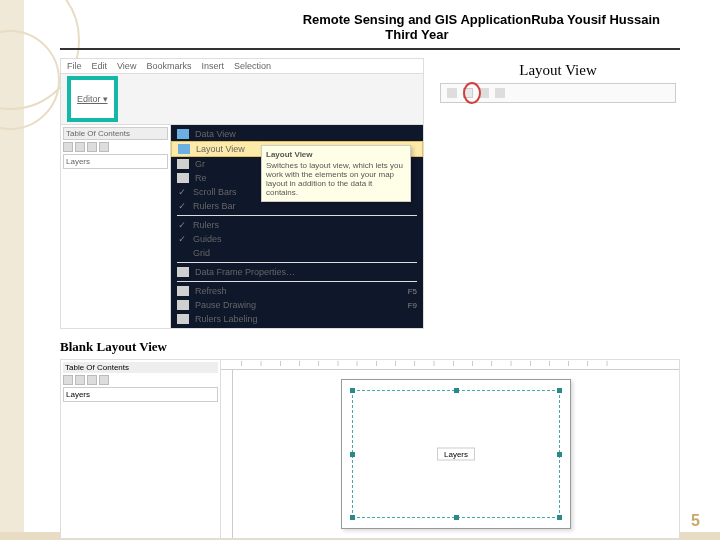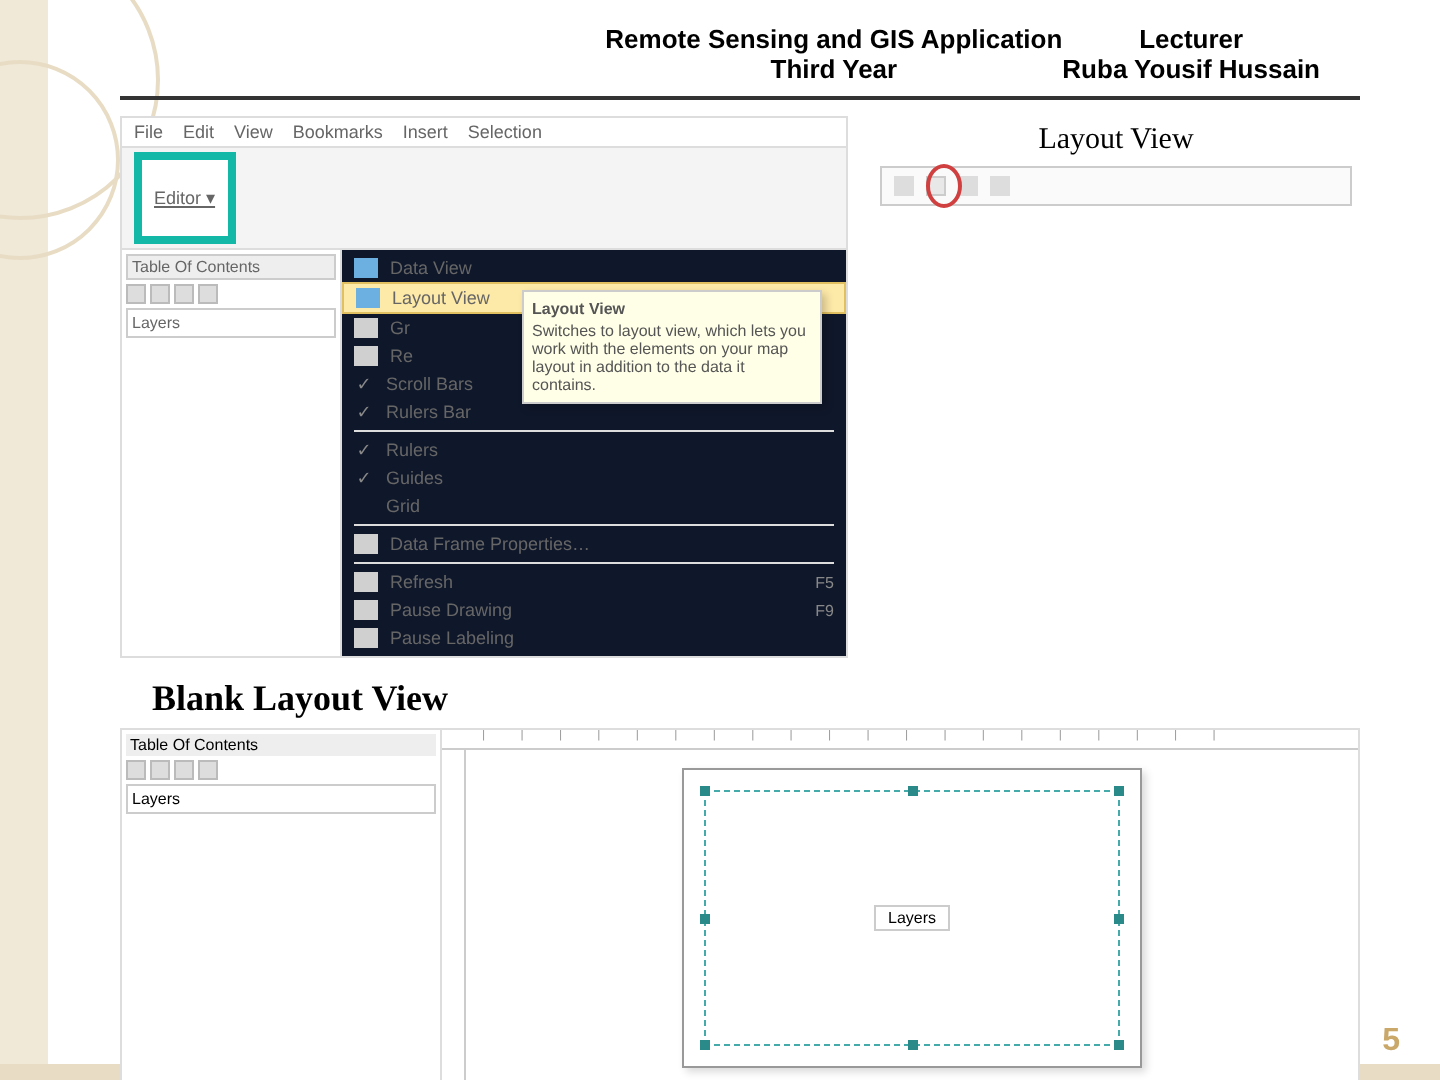--- a/index.html
+++ b/index.html
@@ -158,22 +158,22 @@
     width: 18px;
     height: 22px;
     border: 2px solid #d04040;
     border-radius: 50%;
   }
   .lv-strip .sq { width: 10px; height: 10px; background: #ddd; }
   .lv-strip .sq2 { width: 10px; height: 10px; background: #e8e8e8; border:1px solid #ccc; }
   .section-title {
     font-family: 'Times New Roman', serif;
     font-weight: bold;
-    font-size: 18px;
-    margin: 10px 0 4px 16px;
+    font-size: 13px;
+    margin: 10px 0 4px 0;
   }
   .blank-panel {
     display: flex;
     border: 1px solid #ddd;
     background: #f8f8f8;
     height: 180px;
     font-size: 8px;
   }
   .bp-toc {
     width: 160px;
@@ -254,21 +254,20 @@
 <div class="side-strip"></div>
 <div class="decor-circle c1"></div>
 <div class="decor-circle c2"></div>
 
 <div class="header">
   <div class="header-left">
     <div>Remote Sensing and GIS Application</div>
     <div>Third Year</div>
   </div>
   <div class="header-right">
-    <div>Lecturer</div>
     <div>Ruba Yousif Hussain</div>
   </div>
 </div>
 <div class="header-line"></div>
 
 <div class="content">
   <div class="top-row">
     <div class="arcmap-panel">
       <div class="menubar">
         <span>File</span>
@@ -345,21 +344,21 @@
             <span>Refresh</span>
             <span class="shortcut">F5</span>
           </div>
           <div class="menu-item">
             <span class="ico"></span>
             <span>Pause Drawing</span>
             <span class="shortcut">F9</span>
           </div>
           <div class="menu-item">
             <span class="ico"></span>
-            <span>Pause Labeling</span>
+            <span>Rulers Labeling</span>
           </div>
         </div>
       </div>
     </div>
 
     <div class="layout-callout">
       <div class="lv-label">Layout View</div>
       <div class="lv-strip">
         <span class="sq"></span>
         <span class="sq2"></span>

